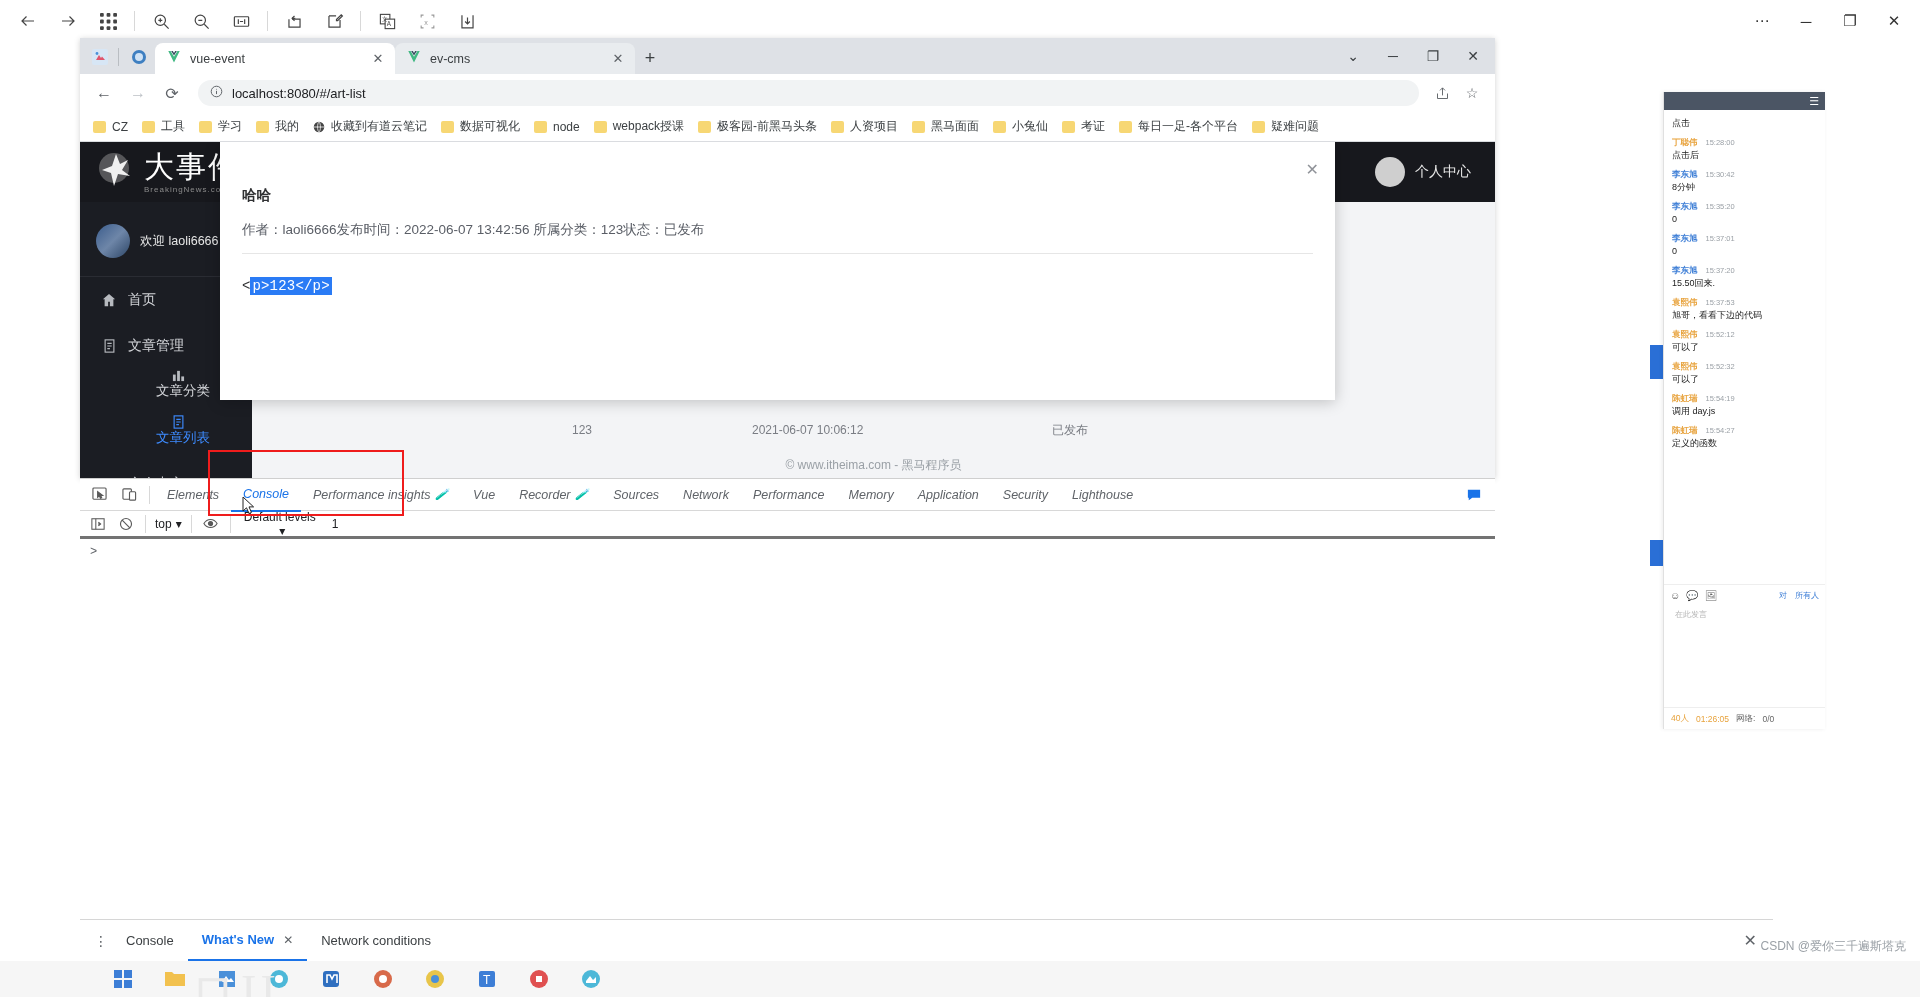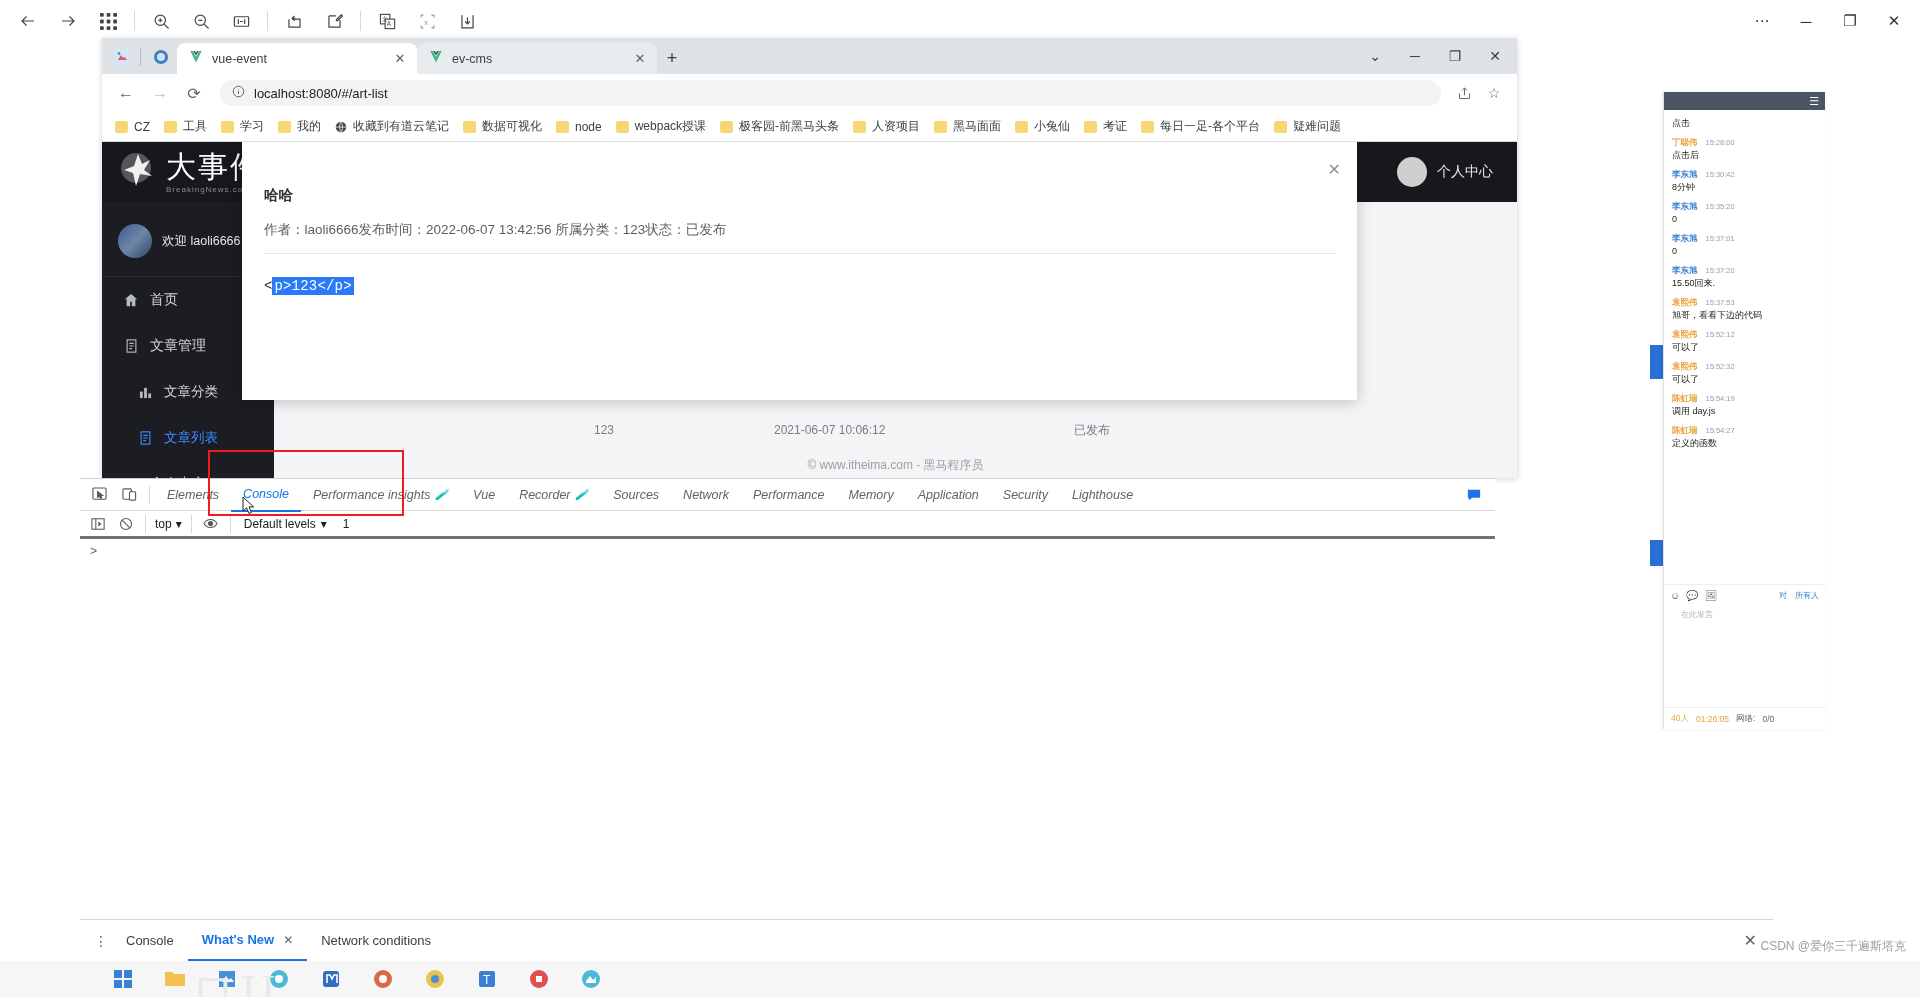--- a/index.html
+++ b/index.html
@@ -20,21 +20,21 @@
     width: 40px; height: 34px; display: flex; align-items: center; justify-content: center;
     color: #444; border-radius: 4px;
   }
   .tb-sep { width: 1px; height: 20px; background: #d8d8d8; margin: 0 6px; }
   .tb-right { position: absolute; right: 4px; top: 0; height: 42px; display: flex; align-items: center; }
   .win-btn { width: 44px; height: 40px; display:flex; align-items:center; justify-content:center; color:#333; font-size: 15px; }
 
   
   .browser {
     position: absolute; left: 80px; top: 38px; width: 1415px; height: 440px;
-    background: #a21caf; box-shadow: 0 1px 6px rgba(0,0,0,.18); margin-left: 22px;
+    background: #a21caf; box-shadow: 0 1px 6px rgba(0,0,0,.18);
   }
   .tabstrip {
     height: 36px; background: #dee1e6; display: flex; align-items: flex-end; padding-left: 4px;
     position: relative;
   }
   .quick-ico {
     width: 26px; height: 26px; margin: 0 3px 4px 3px; border-radius: 4px;
     display: flex; align-items: center; justify-content: center;
   }
   .qsep { width:1px; height:18px; background:#b9bdc2; margin: 0 4px 8px 2px; }
@@ -89,21 +89,21 @@
   .page-body { display: flex; height: 276px; }
   .side {
     width: 172px; background: #1b1d23; color: #d2d4d8; flex: 0 0 auto; padding-top: 14px;
   }
   .side-user { display: flex; align-items: center; padding: 8px 0 18px 16px; border-bottom: 1px solid #2a2c33; }
   .side-user .ua { width: 34px; height: 34px; border-radius: 50%; background: #2f4f7a; margin-right: 10px; flex:0 0 auto;
      background-image: linear-gradient(135deg,#3a5c8c 0%, #6e86a8 50%, #2c4566 100%); }
   .side-user .un { font-size: 12.5px; color: #e6e6e6; white-space: nowrap; }
   .menu-item { display: flex; align-items: center; height: 46px; padding-left: 20px; font-size: 14px; color: #d2d4d8; font-family: Liberation Serif, serif; }
   .menu-item .mi { width: 18px; margin-right: 10px; display:flex; align-items:center; justify-content:center; color: #b7babf; }
-  .menu-item.sub { padding-left: 34px; font-size: 13.5px; }
+  .menu-item.sub { padding-left: 34px; font-size: 13.5px; flex-direction: column; }
   .menu-item.active { color: #3d8bff; }
   .menu-item.active .mi { color: #3d8bff; }
 
   .content { flex: 1 1 auto; background: #f3f4f6; position: relative; }
   .content-inner { padding: 10px 20px; }
   .row-ghost { height: 20px; display:flex; align-items:center; font-size: 12px; color:#7a7d84; }
   .footer-credit { position: absolute; bottom: 4px; left: 0; right: 0; text-align: center; font-size: 12px; color: #9aa0a6; }
 
   
   .modal {
@@ -145,21 +145,21 @@
   .dt-tab .flask { margin-left: 5px; font-size: 11px; }
   .dt-tabs-right { position:absolute; right: 6px; top:0; height:32px; display:flex; align-items:center; gap: 10px; }
 
   .dt-filterbar { height: 28px; display: flex; align-items: center; border-bottom: 3px solid #737373; padding-left: 4px; }
   .fb-ico { width: 28px; height: 24px; display:flex; align-items:center; justify-content:center; color:#5a5a5a; }
   .fb-ctx { font-size: 12px; color: #202124; padding: 0 4px; display:flex; align-items:center; }
   .fb-filter {
     flex: 1 1 auto; height: 20px; border: 1px solid #d0d0d0; border-radius: 3px; margin: 0 6px;
     font-size: 12px; color: #9aa0a6; display: flex; align-items: center; padding: 0 7px;
   }
-  .fb-levels { font-size: 12px; color: #202124; padding: 0 8px; display:flex; align-items:center; }
+  .fb-levels { font-size: 12px; color: #202124; padding: 0 8px; display:flex; align-items:center;flex-direction:column; }
   .dt-console { height: 208px; background: #fff; padding: 6px 10px; font-size: 12px; color: #5f6368;
     font-family: "Liberation Mono","DejaVu Sans Mono", monospace; }
 
   
   .chatpanel {
     position: absolute; left: 1663px; top: 92px; width: 162px; height: 637px;
     background: #fff; border-left: 1px solid #e0e0e0; box-shadow: -1px 0 4px rgba(0,0,0,.08);
     overflow: hidden;
   }
   .chat-head { height: 18px; background: #4b5564; display:flex; align-items:center; justify-content:flex-end; padding-right:6px; }
@@ -168,21 +168,21 @@
   .cm { margin-bottom: 7px; }
   .cm-top { font-size: 8.5px; line-height: 11px; display: flex; align-items: baseline; gap: 8px; }
   .cm-name { font-weight: bold; }
   .cm-time { color: #9aa0a6; font-size: 7.5px; }
   .cm-text { font-size: 9px; color: #222; line-height: 13px; margin-top: 1px; }
   .chat-toolbar {
     position: absolute; left: 0; right: 0; top: 492px; height: 22px; display: flex; align-items: center;
     padding: 0 6px; gap: 6px; border-top: 1px solid #eee; font-size: 10px; color: #666;
   }
   .chat-toolbar .right { margin-left: auto; font-size: 8px; color: #3d7ed6; }
-  .chat-input { position: absolute; left:10px; right:0; top: 514px; height: 70px; padding: 3px 7px; font-size: 8px; color:#b6b6b6; }
+  .chat-input { position: absolute; left:4px; right:0; top: 514px; height: 70px; padding: 3px 7px; font-size: 8px; color:#b6b6b6; }
   .chat-footer {
     position: absolute; left: 0; right: 0; bottom: 0; height: 22px; display: flex; align-items: center;
     padding: 0 7px; gap: 7px; font-size: 8.5px; color: #666; border-top: 1px solid #eee;
   }
   .chat-footer .cnt { color: #e8a33d; }
   .chat-footer .tm { color: #e8a33d; }
   .blue-tab { position: absolute; left: 1650px; width: 14px; background: #2a6fd6; }
 
   
   .drawer {

